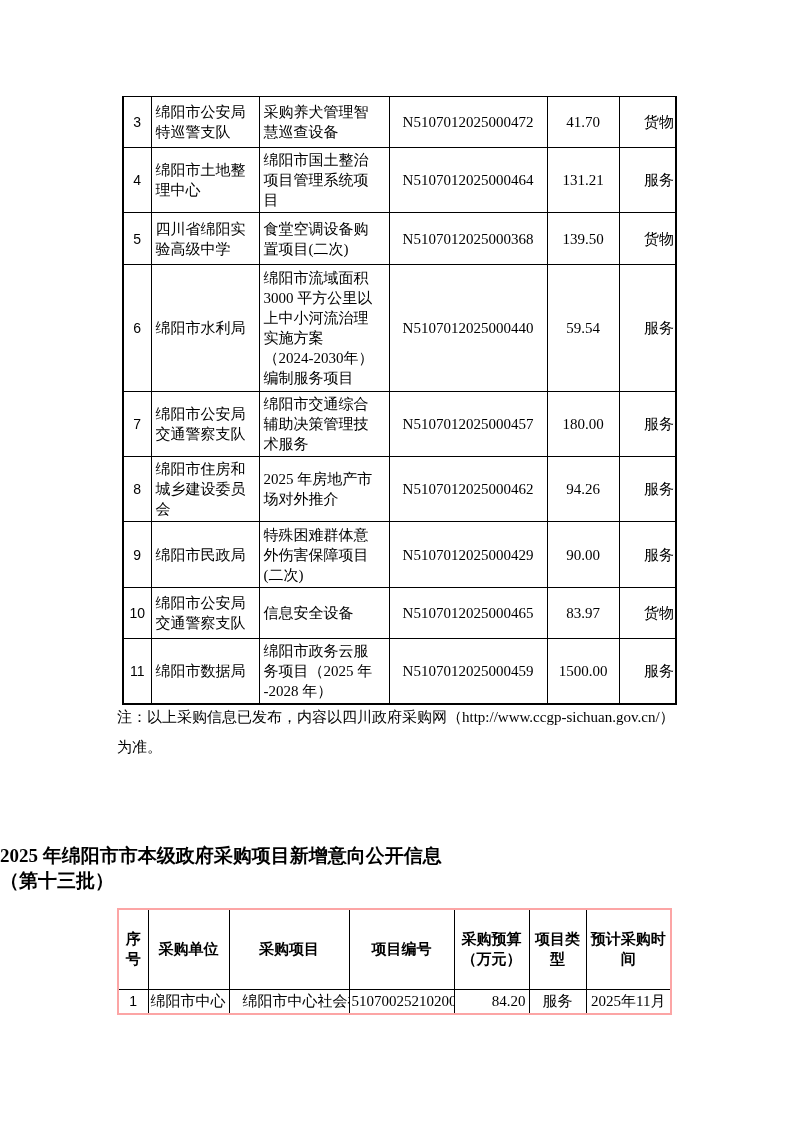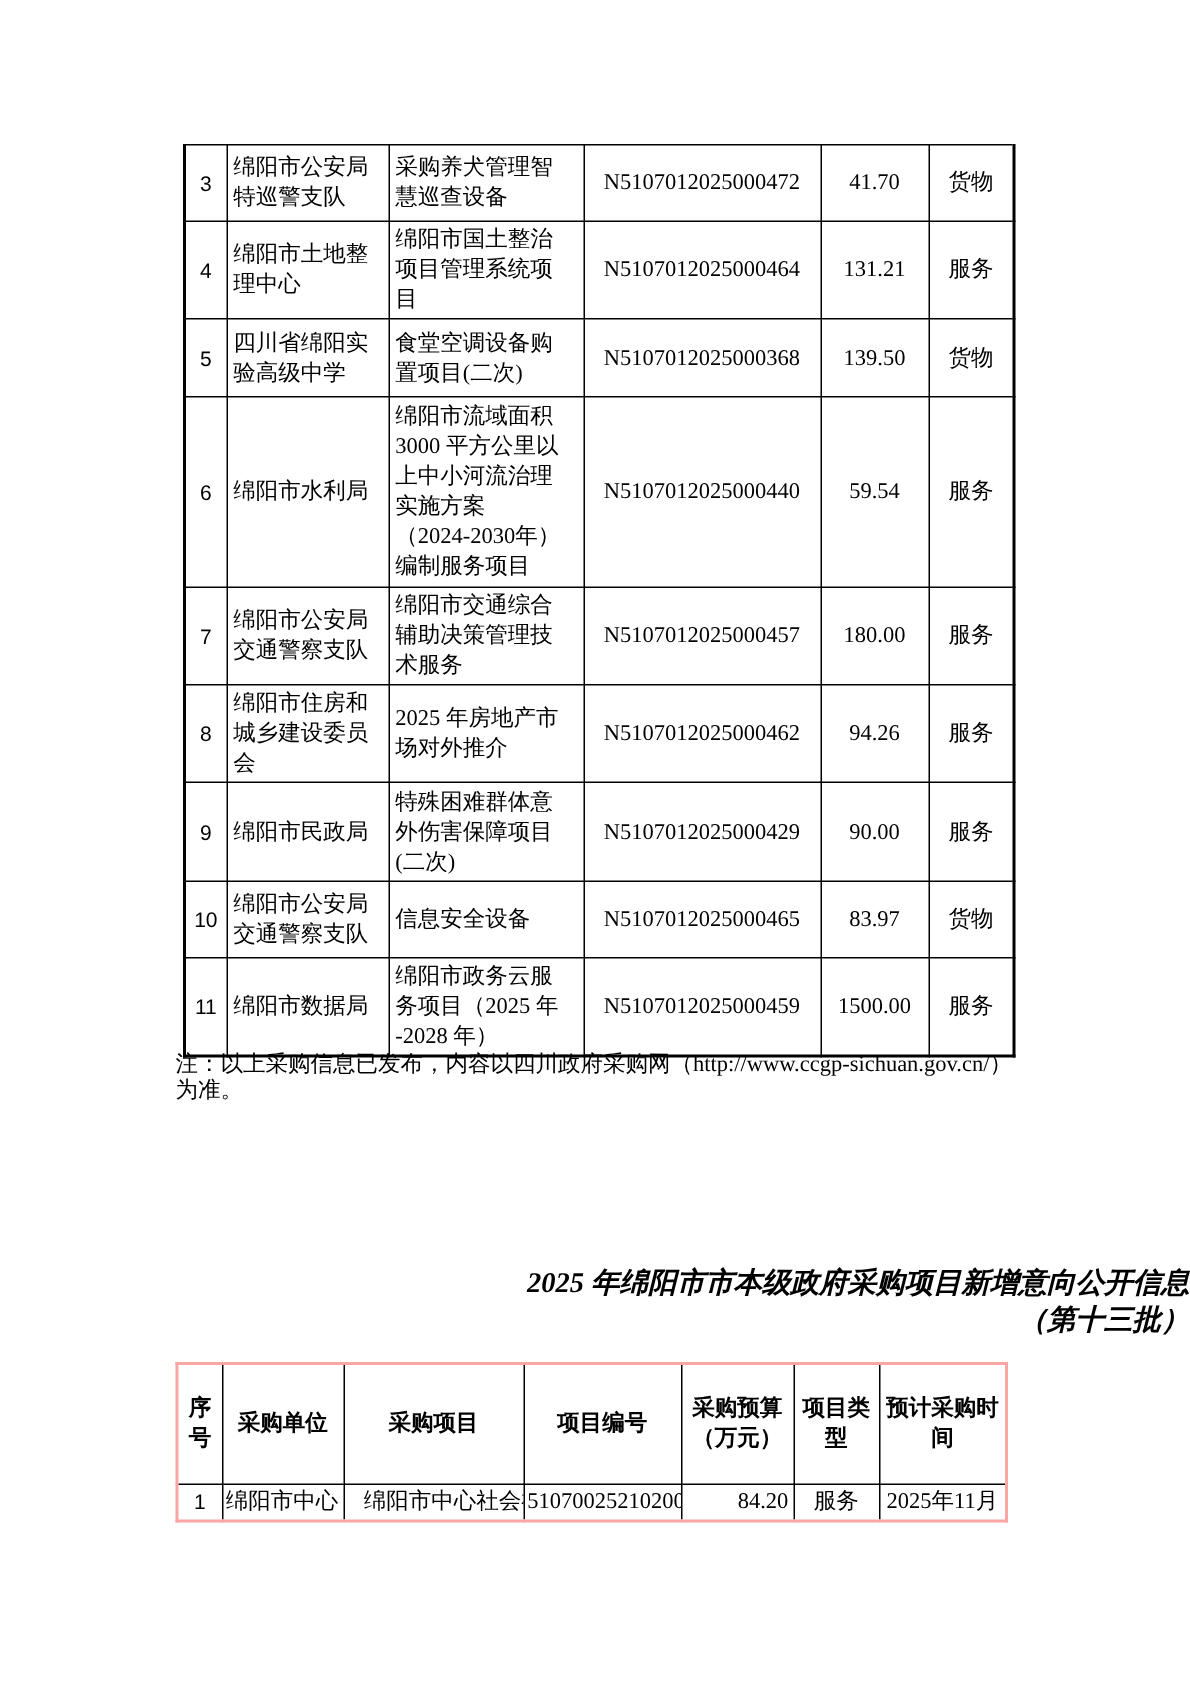--- a/index.html
+++ b/index.html
@@ -22,34 +22,34 @@
   td, th { border: 1px solid #000000; overflow: hidden; }
 
   
   #table1 { left: 122px; top: 96px; width: 553px; border: 2px solid #000; border-top-width: 1px; }
   #table1 td { vertical-align: middle; font-size: 15px; line-height: 20px; }
   #table1 .c-no   { text-align: center; font-family: "Liberation Sans", sans-serif; font-size: 14px; }
   #table1 .c-unit { text-align: left; white-space: pre-line; padding: 2px 3px 2px 4px; }
   #table1 .c-proj { text-align: left; white-space: pre-line; padding: 2px 2px 2px 4px; }
   #table1 .c-code { text-align: center; white-space: nowrap; }
   #table1 .c-budget { text-align: center; white-space: nowrap; }
-  #table1 .c-type { text-align: center; white-space: nowrap; }
+  #table1 .c-type { text-align: right; white-space: nowrap; }
 
   
   .note {
     position: absolute; left: 117px; top: 702px; width: 566px;
-    font-size: 15px; line-height: 17px;
+    font-size: 15px; line-height: 30px;
     white-space: pre-line;
   }
 
   
   .doc-title {
     position: absolute; left: 0; top: 843px; width: 793px;
-    text-align: right; font-weight: bold;
-    font-size: 19px; line-height: 25px; font-style: italic;
+    text-align: left; font-weight: bold;
+    font-size: 19px; line-height: 25px;
   }
 
   
   #table2 { left: 117px; top: 908px; width: 553px; border: 2px solid #fca5a5; }
   #table2 th {
     font-weight: bold; font-size: 15px; line-height: 20px;
     text-align: center; vertical-align: middle; padding: 2px;
   }
   #table2 td { vertical-align: middle; font-size: 15px; line-height: 20px; }
   #table2 .c2-no   { text-align: center; font-family: "Liberation Sans", sans-serif; font-size: 14px; }

